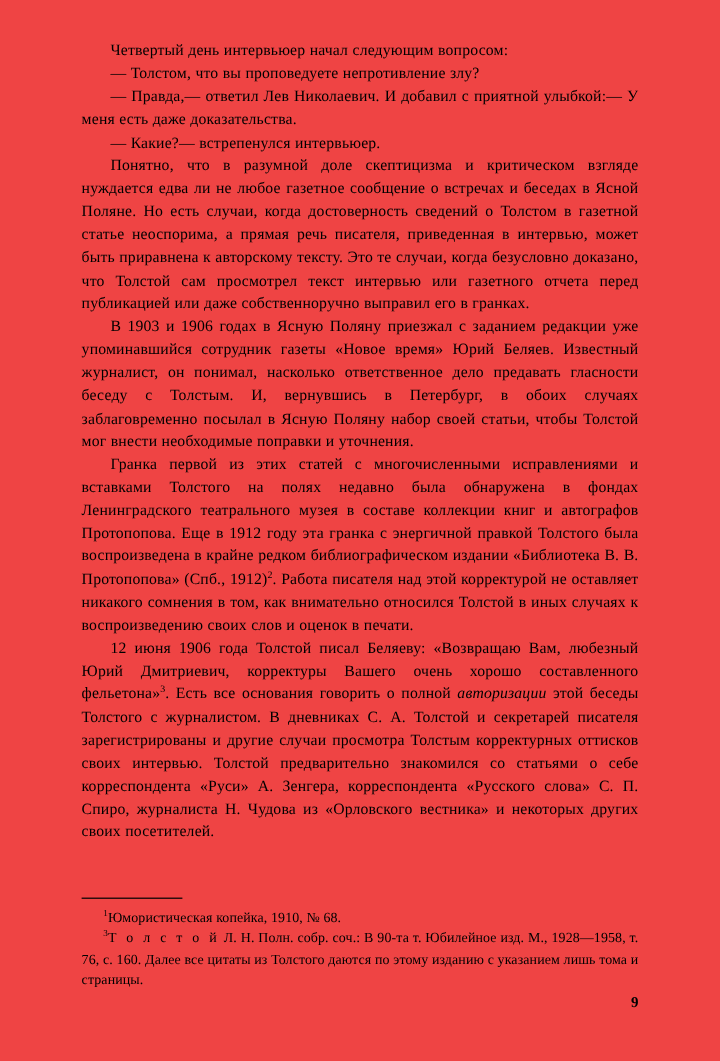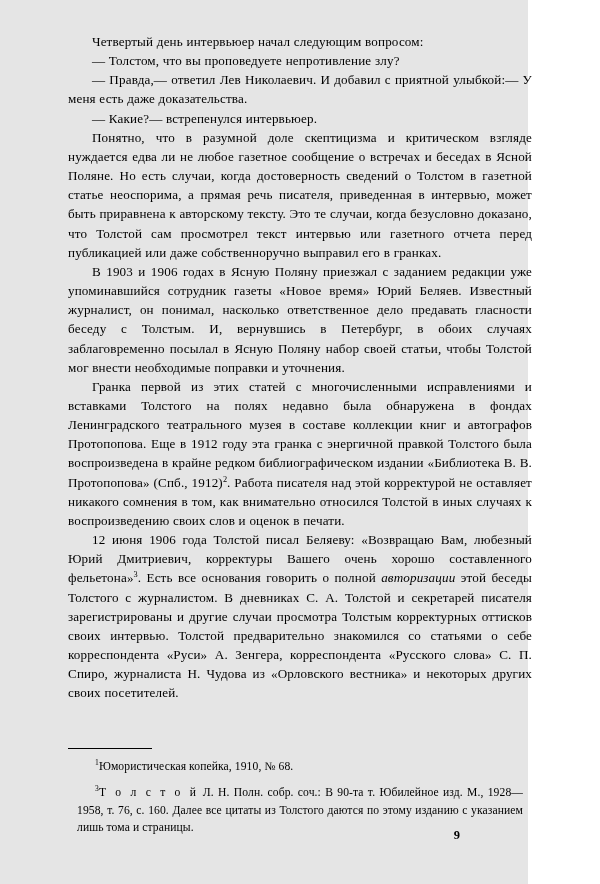--- a/index.html
+++ b/index.html
@@ -12,23 +12,23 @@
     height: 884px;
     position: relative;
     overflow: hidden;
     font-family: "Liberation Serif", "DejaVu Serif", serif;
     color: #000000;
   }
 
   .page {
     position: absolute;
     left: 0; top: 0;
-    width: 528px;
+    width: 600px;
     height: 884px;
-    background: #e5e5e5;
+    background: #ef4444;
   }
 
   .text-block {
     position: absolute;
     left: 68px;
     top: 32px;
     width: 464px;
   }
 
   p.para {
@@ -66,21 +66,21 @@
   }
 
   .fn-rule {
     width: 84px;
     height: 1px;
     background: #000;
     margin: 0 0 7px 0;
   }
 
   p.fnote {
-    margin: 9px;
+    margin: 0;
     text-align: justify;
     font-size: 11.6px;
     line-height: 17.4px;
     letter-spacing: 0.1px;
     text-indent: 18px;
   }
 
   p.fnote sup {
     font-size: 7.6px;
     vertical-align: super;

